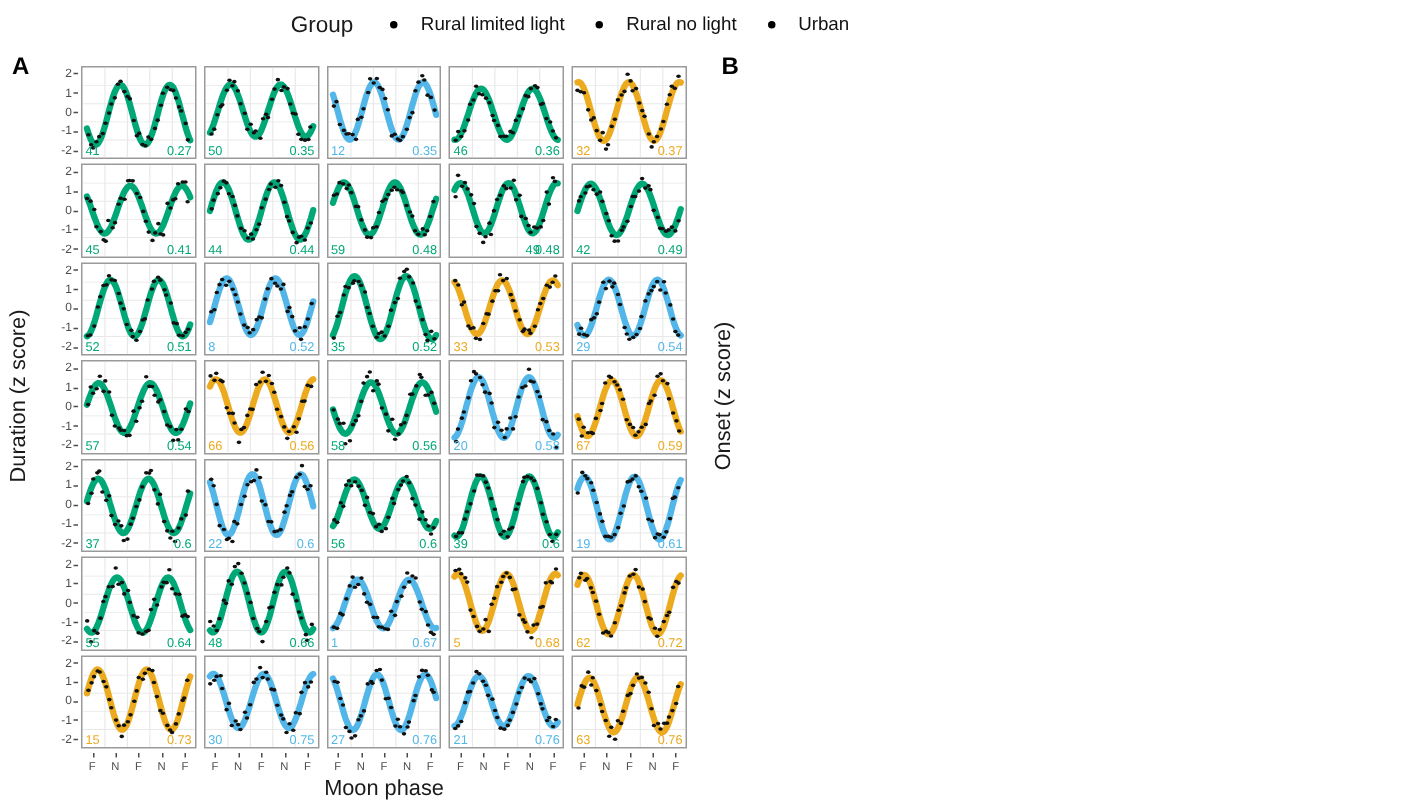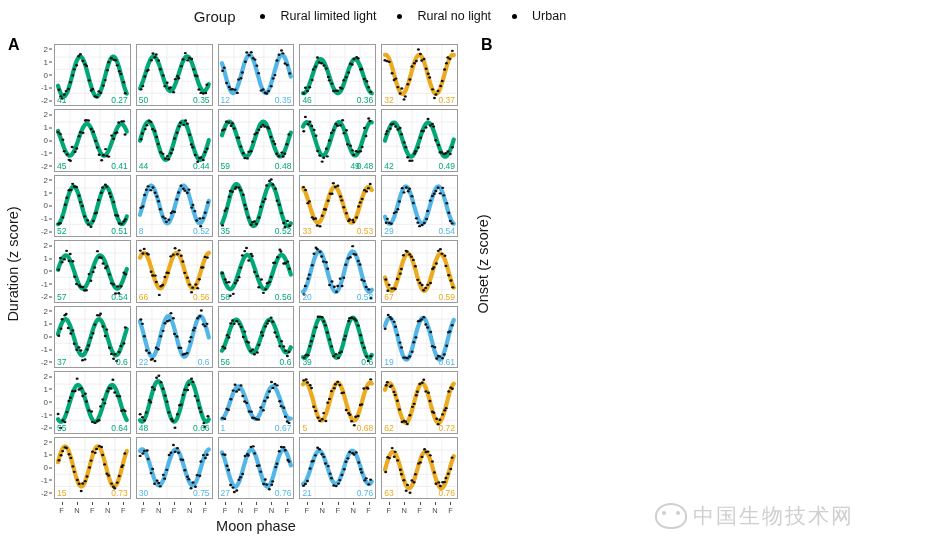--- a/index.html
+++ b/index.html
@@ -1974,18 +1974,14 @@
     <div class="xlab" id="xlab-a">Moon phase</div>
   </div>
 
   <div class="panel" id="panel-b">
     <div class="ylab">
       <span>Onset (z score)</span>
     </div>
 
   </div>
 
-  <div class="watermark">
-    <span class="wm-logo"></span>
-    <span class="wm-text">中国生物技术网</span>
-  </div>
 
 </div>
 
 </body></html>

